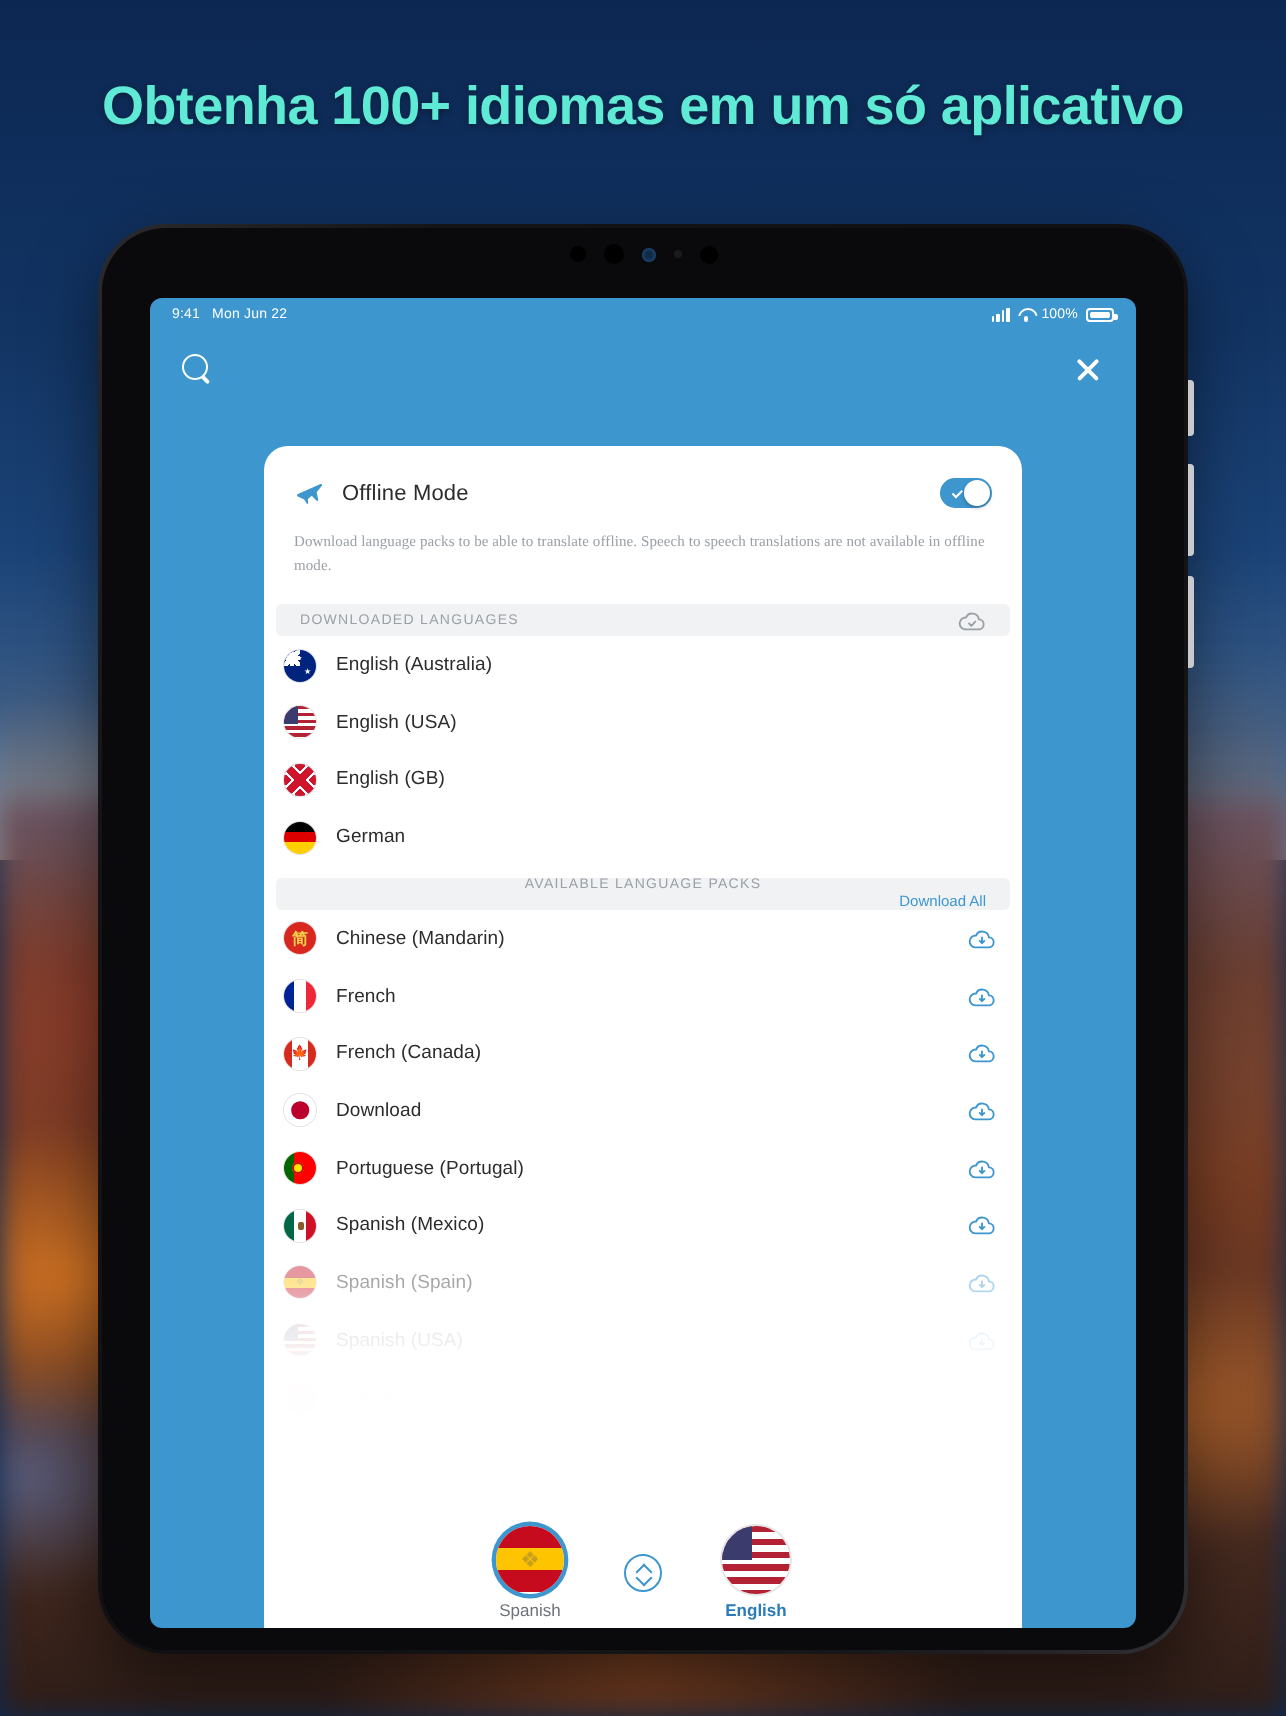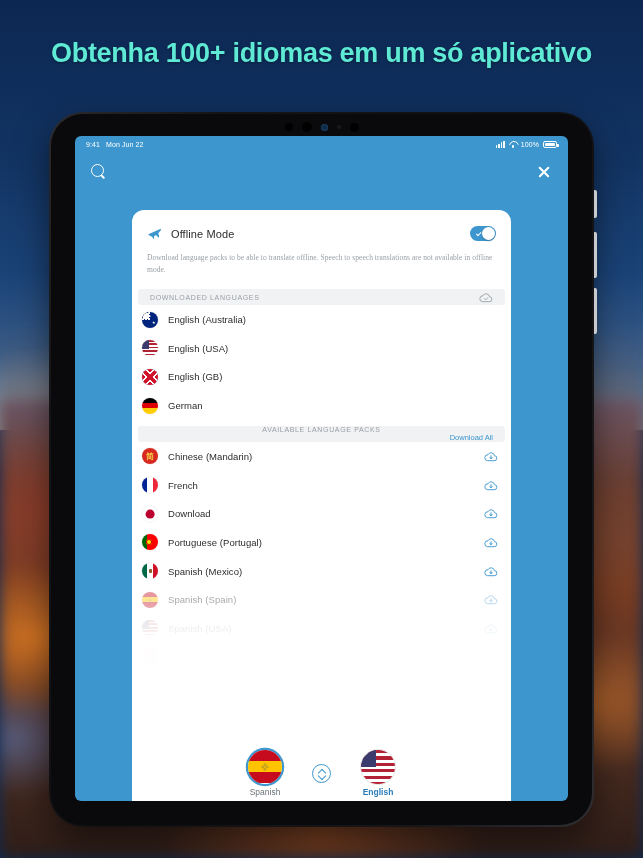--- a/index.html
+++ b/index.html
@@ -81,20 +81,21 @@
   .s4 { width:4px; height:4px; background:#1a1a1e; }
   .s5 { width:9px; height:9px; }
 
   
   .screen {
     width:100%; height:100%;
     background:#3d97ce;
     border-radius:6px;
     overflow:hidden;
     position:relative;
+    margin-top:13px;
   }
 
   .statusbar {
     height:16px; display:flex; align-items:center;
     padding:0 11px; color:#fff; font-size:7px; letter-spacing:.1px;
   }
   .sb-left { display:flex; gap:6px; align-items:center; }
   .sb-right { margin-left:auto; display:flex; gap:4px; align-items:flex-end; }
   .bars { display:flex; align-items:flex-end; gap:1px; height:7px; }
   .bars i { width:1.5px; background:#fff; display:block; border-radius:.5px; }
@@ -436,20 +437,37 @@
             <span class="row-right">
                 <span class="cloud">
               <svg width="14" height="11" viewBox="0 0 24 18" fill="none" stroke="#3d97ce" stroke-width="1.6">
                 <path d="M6.2 16.2h11.3a4.3 4.3 0 00.4-8.6 5.8 5.8 0 00-11-1.6 4.3 4.3 0 00-.7 10.2z" stroke-linejoin="round"></path>
                 <path d="M12 7.6v5m0 0l-2-2m2 2l2-2" stroke-linecap="round" stroke-linejoin="round"></path>
               </svg>
                 </span>
               </span>
           </div>
 
+          <div class="lang-row">
+            <span class="flag">
+              <span class="ca-flag"></span>
+              <span class="ca-bar" style="left:0"></span>
+                <span class="ca-bar" style="right:0"></span>
+              <span class="ca-leaf" style="font-size:7px;">🍁</span>
+            </span>
+            <span class="lang-name">French (Canada)</span>
+            <span class="row-right">
+                <span class="cloud">
+              <svg width="14" height="11" viewBox="0 0 24 18" fill="none" stroke="#3d97ce" stroke-width="1.6">
+                <path d="M6.2 16.2h11.3a4.3 4.3 0 00.4-8.6 5.8 5.8 0 00-11-1.6 4.3 4.3 0 00-.7 10.2z" stroke-linejoin="round"></path>
+                <path d="M12 7.6v5m0 0l-2-2m2 2l2-2" stroke-linecap="round" stroke-linejoin="round"></path>
+              </svg>
+                </span>
+              </span>
+          </div>
 
 
           <div class="lang-row">
             <span class="flag">
               <span class="jp-flag"></span>
                 <span class="jp-dot"></span>
             </span>
             <span class="lang-name">Download</span>
             <span class="row-right">
                 <span class="cloud">

